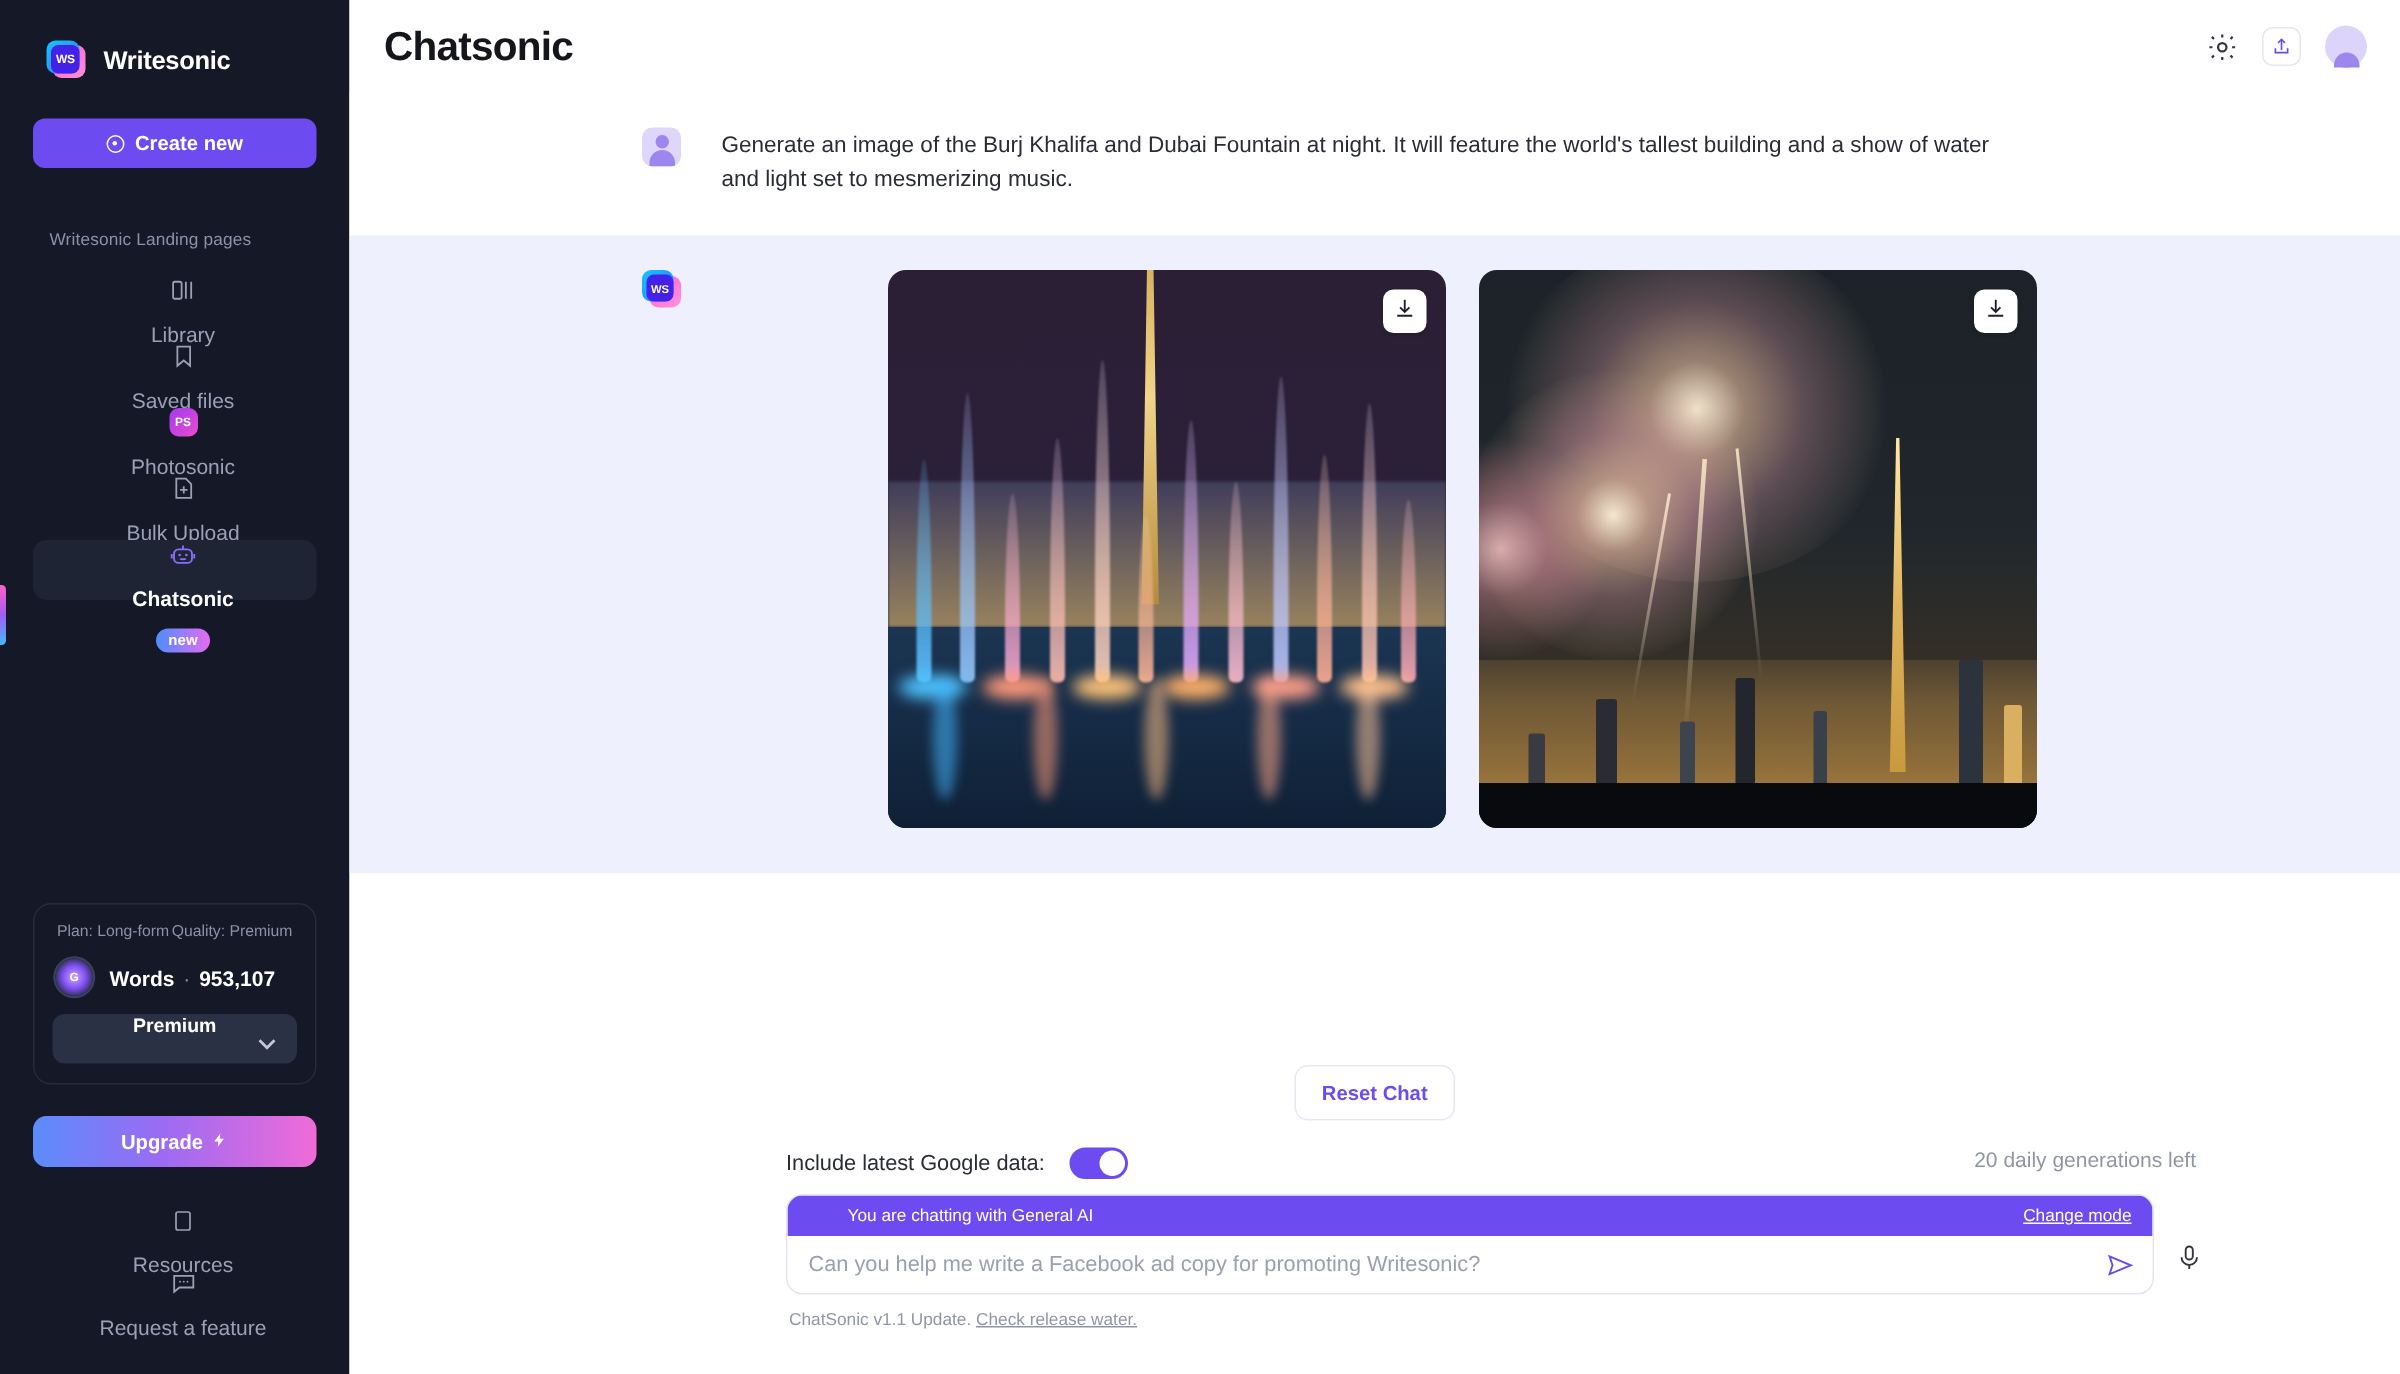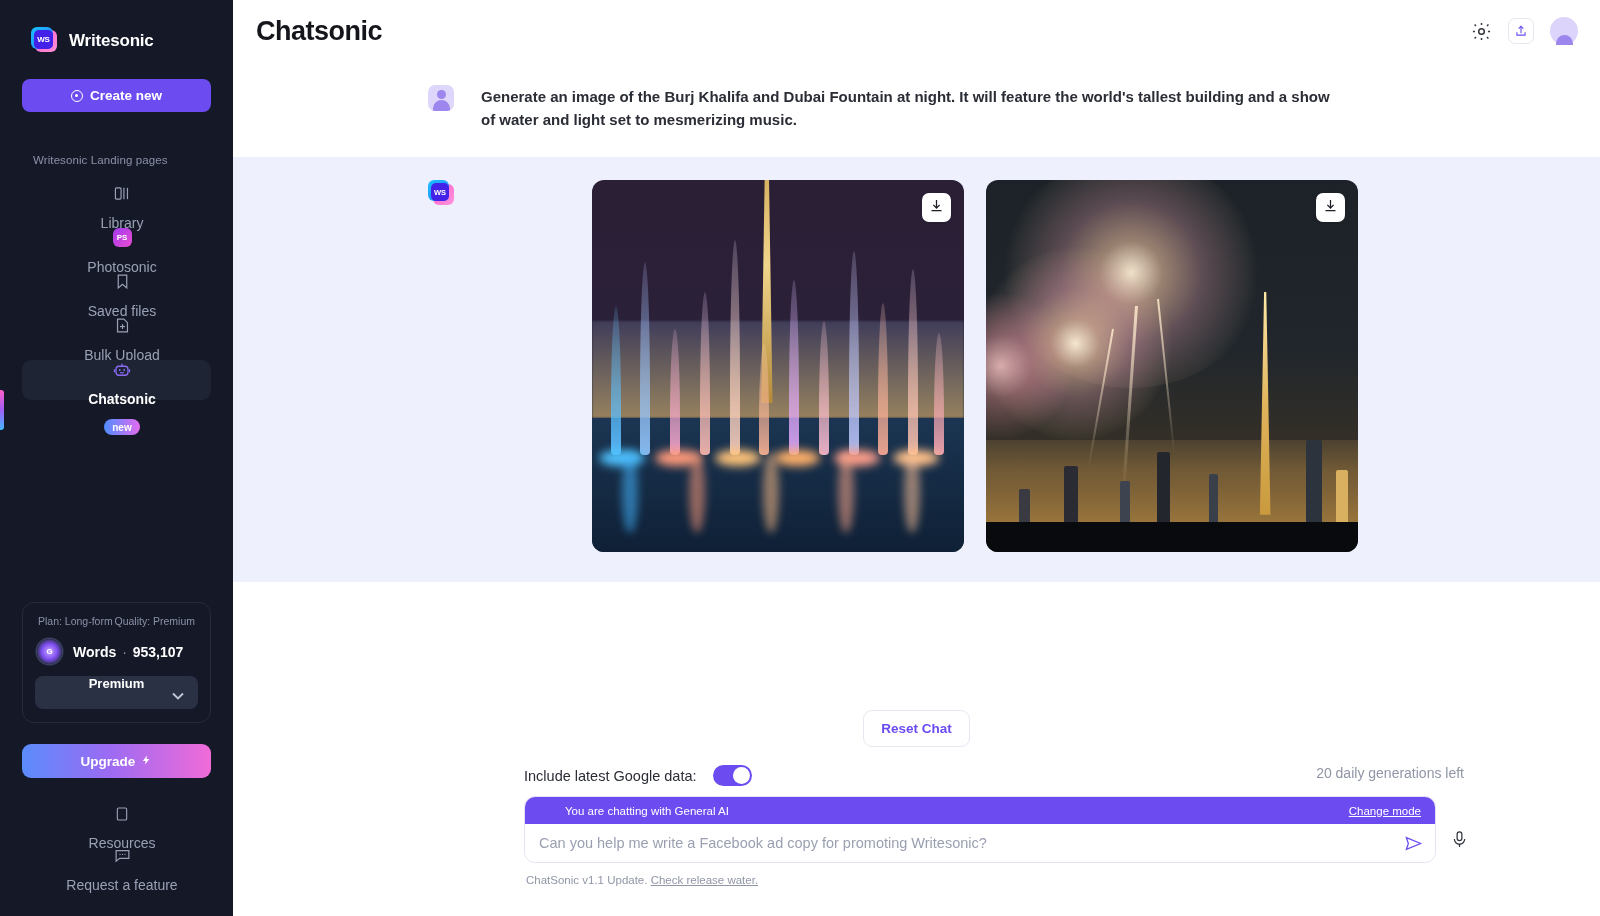--- a/index.html
+++ b/index.html
@@ -128,21 +128,21 @@
     width:28px;height:28px;border-radius:50%;
     background:#ddd4fb; display:flex; align-items:flex-end; justify-content:center; overflow:hidden;
     cursor:pointer;
   }
   .avatar .head { width:9px;height:9px;border-radius:50%;background:#9d87ee; margin-bottom:-1px;}
   .avatar .body { width:17px;height:10px;border-radius:9px 9px 0 0;background:#9d87ee; position:absolute; margin-top:12px;}
   .avatar-wrap { position:relative; width:28px;height:28px; }
 
   .chat-scroll { flex: 1 1 auto; overflow:hidden; }
 
-  .msg-user { display:flex; gap:27px; padding: 23px 0 26px 195px; background:#fff;font-weight:bold; }
+  .msg-user { display:flex; gap:27px; padding: 23px 0 26px 195px; background:#fff; }
   .msg-avatar {
     width:26px;height:26px;border-radius:7px;background:#ded6fb;position:relative;overflow:hidden;flex:0 0 26px;
   }
   .msg-avatar .head{position:absolute;left:8.5px;top:5px;width:9px;height:9px;border-radius:50%;background:#9d87ee;}
   .msg-avatar .body{position:absolute;left:4.5px;top:15px;width:17px;height:11px;border-radius:9px 9px 0 0;background:#9d87ee;}
   .msg-text { font-size:15px; line-height:23px; color:#2b2d36; max-width:866px; }
 
   .msg-bot { display:flex; gap:27px; padding: 23px 0 30px 195px; background:#eef1fd; }
   .bot-logo { width:27px;height:27px;position:relative;flex:0 0 27px; }
   .bot-logo .back{position:absolute;left:5px;top:4px;width:21px;height:21px;border-radius:6px;background:linear-gradient(135deg,#ff5fc8,#ff93dd);}
@@ -255,32 +255,32 @@
             <rect x="2" y="4" width="8" height="16" rx="1.5"></rect>
               <line x1="14" y1="4" x2="14" y2="20"></line>
               <line x1="19" y1="4" x2="19" y2="20"></line>
           </svg>
         </span>
         <span>Library</span>
       </div>
 
       <div class="nav-item">
         <span class="ico">
-          <span class="ps-ico">PS</span>
-        </span>
-        <span>Photosonic</span>
-      </div>
-
-      <div class="nav-item">
-        <span class="ico">
           <svg width="17" height="17" viewBox="0 0 24 24" fill="none" stroke="#9aa1b5" stroke-width="1.7">
             <path d="M6 3h12v18l-6-5-6 5z"></path>
           </svg>
         </span>
         <span>Saved files</span>
+      </div>
+
+      <div class="nav-item">
+        <span class="ico">
+          <span class="ps-ico">PS</span>
+        </span>
+        <span>Photosonic</span>
       </div>
 
       <div class="nav-item">
         <span class="ico">
           <svg width="17" height="17" viewBox="0 0 24 24" fill="none" stroke="#9aa1b5" stroke-width="1.7">
             <path d="M5 3h9l5 5v13H5z"></path>
               <line x1="12" y1="10" x2="12" y2="17"></line>
               <line x1="8.5" y1="13.5" x2="15.5" y2="13.5"></line>
           </svg>
         </span>

